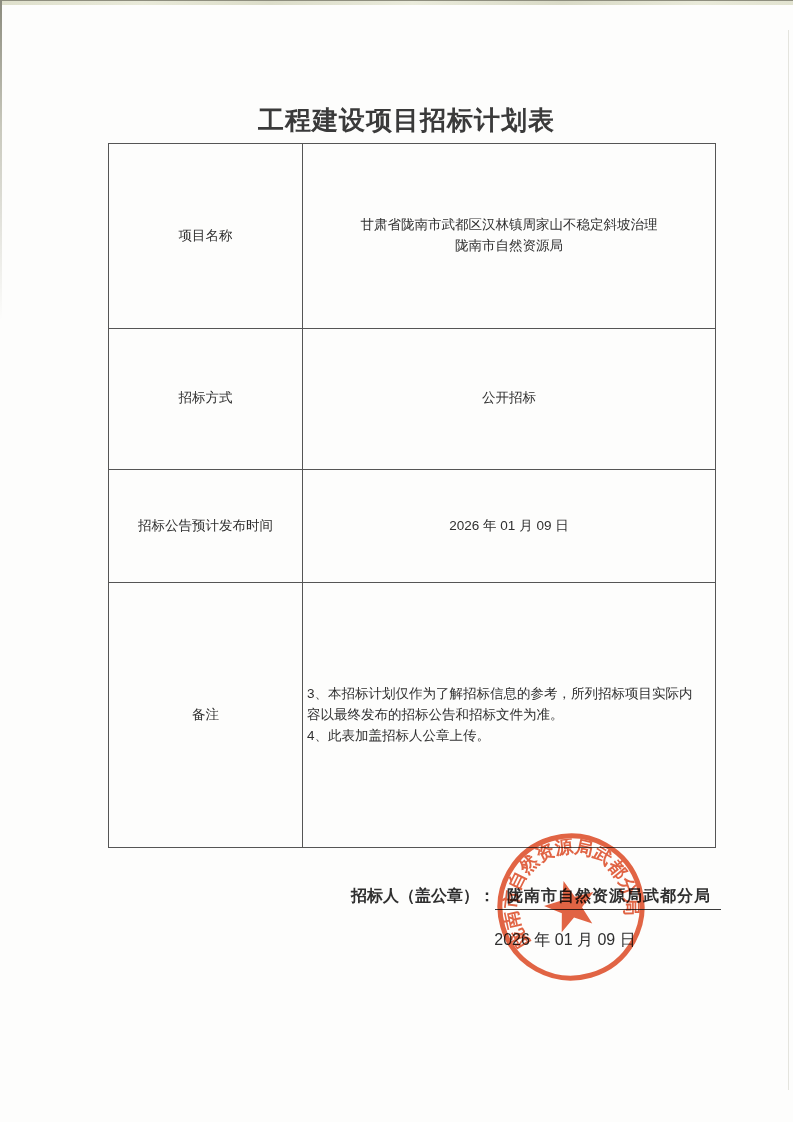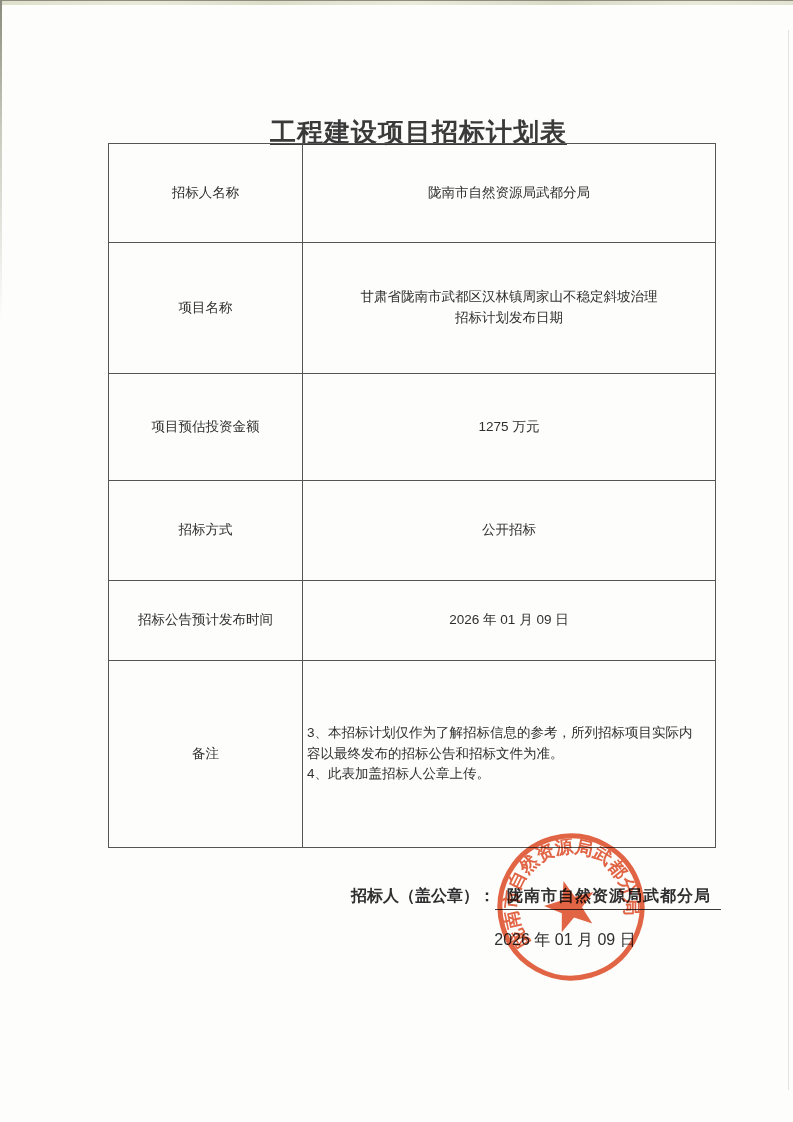--- a/index.html
+++ b/index.html
@@ -17,23 +17,22 @@
     background:linear-gradient(90deg,#dfe0cc 0%,#e9ead9 18%,#dcddc9 34%,#eaebdb 52%,#d9dac6 71%,#e9ead9 88%,#e2e3d0 100%);
     border-top:1px solid #8e8e7e;box-sizing:border-box;}
   .scan-edge-left{position:absolute;left:0;top:0;width:2px;height:320px;
     background:linear-gradient(180deg,#8a8a7c 0%,#c9c9bd 40%,rgba(201,201,189,0) 100%);}
   .scan-edge-right{position:absolute;left:788px;top:30px;width:1px;height:1060px;background:#e4e4de;}
 
   .doc-title{
     position:absolute;left:108px;top:99px;width:589px;
     text-align:center;
     font-size:26px;font-weight:700;letter-spacing:1px;
-    color:#3a3a3a;margin:16px;
+    color:#3a3a3a;margin:4px;
     font-family:"Liberation Serif","DejaVu Serif",serif;
-    text-decoration:underline;
   }
 
   table.plan-table{
     position:absolute;left:108px;top:143px;
     width:589px;height:705px;
     border-collapse:collapse;table-layout:fixed;
   }
   .plan-table td{
     border:1.5px solid #555;
     font-size:13.5px;line-height:1.55;
@@ -76,32 +75,24 @@
 
 <div class="page">
   <div class="scan-edge-top"></div>
   <div class="scan-edge-left"></div>
   <div class="scan-edge-right"></div>
 
   <h1 class="doc-title">工程建设项目招标计划表</h1>
 
   <table class="plan-table">
     <tbody>
-      <tr class="r0">
-        <td class="lbl">招标人名称</td>
-        <td class="val">陇南市自然资源局武都分局</td>
-      </tr>
       <tr class="r1">
         <td class="lbl">项目名称</td>
         <td class="val">甘肃省陇南市武都区汉林镇周家山不稳定斜坡治理
-招标计划发布日期</td>
-      </tr>
-      <tr class="r6">
-        <td class="lbl">项目预估投资金额</td>
-        <td class="val">1275 万元</td>
+陇南市自然资源局</td>
       </tr>
       <tr class="r8">
         <td class="lbl">招标方式</td>
         <td class="val">公开招标</td>
       </tr>
       <tr class="r9">
         <td class="lbl">招标公告预计发布时间</td>
         <td class="val">2026 年 01 月 09 日</td>
       </tr>
       <tr class="r11">

